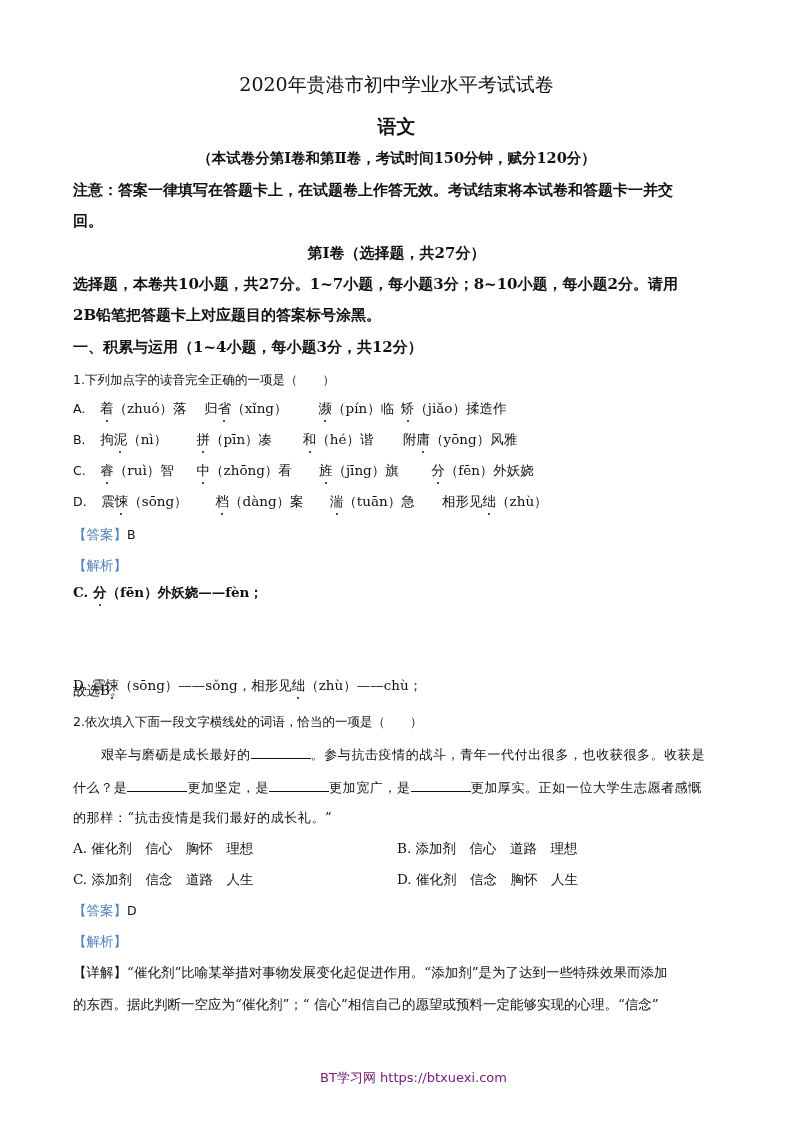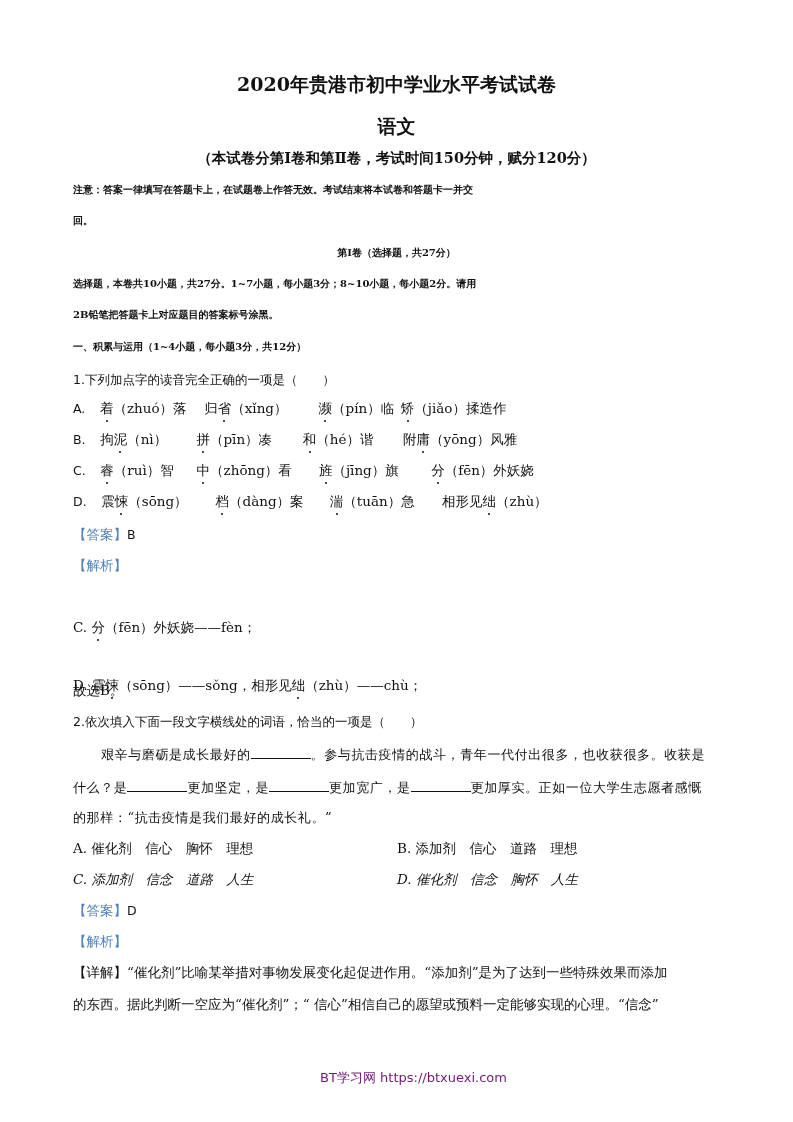--- a/index.html
+++ b/index.html
@@ -28,31 +28,31 @@
       font-size: 14px;
       line-height: 20px;
     }
     .center {
       left: 0;
       width: 793px;
       text-align: center;
     }
     .title {
       font-size: 19px;
-      font-weight: bold;
+      font-weight: normal;
       line-height: 26px;
     }
     .subject {
       font-size: 19px;
       font-weight: bold;
       line-height: 26px;
     }
     .bold {
       font-weight: bold;
-      font-size: 10px;
+      font-size: 15px;
     }
     .body {
       font-size: 13.5px;
     }
     .sans-prefix {
       font-family: "DejaVu Sans", "Liberation Sans", sans-serif;
       font-size: 12.5px;
     }
     .label {
       color: #4f81bd;
@@ -154,21 +154,21 @@
     <span style="display:inline-block;width:108px;"><span></span><span class="dot">湍</span><span>（tuān）急</span></span>
     <span><span>相形见</span><span class="dot">绌</span><span>（zhù）</span></span>
   </div>
 
   <div class="line body" style="top:524px;">
     <span class="label">【答案】</span><span class="sans-prefix">B</span>
   </div>
   <div class="line body" style="top:555px;">
     <span class="label">【解析】</span>
   </div>
-  <div class="line body" style="top:617px;">
+  <div class="line body" style="top:582px;font-weight:bold;">
     <span>C. </span><span class="dot">分</span><span>（fēn）外妖娆——fèn；</span>
   </div>
   <div class="line body" style="top:675px;">
     <span>D. 震</span><span class="dot">悚</span><span>（sōng）——sǒng，相形见</span><span class="dot">绌</span><span>（zhù）——chù；</span>
   </div>
   <div class="line body" style="top:680px;">故选B。</div>
 
   <div class="line body" style="top:711px;">
     <span class="sans-prefix">2.依次填入下面一段文字横线处的词语，恰当的一项是（　　）</span>
   </div>
@@ -178,21 +178,21 @@
   </div>
   <div class="line passage" style="top:744px; left:101px;">
     <span>艰辛与磨砺是成长最好的</span><span class="blank"></span><span>。参与抗击疫情的战斗，青年一代付出很多，也收获很多。收获是</span>
   </div>
   <div class="line body" style="top:838px; width:660px;">
     <span><span>A.</span> <span>催化剂　信心　胸怀　理想</span></span>
     <span class="opt-col-b" style="left:324px;"><span>B.</span> <span>添加剂　信心　道路　理想</span></span>
   </div>
 
   <div class="line passage" style="top:808px;">的那样：“抗击疫情是我们最好的成长礼。”</div>
-  <div class="line body" style="top:869px; width:660px;font-style:italic;">
+  <div class="line body" style="top:869px; width:660px;">
     <span><span>C.</span> <span>添加剂　信念　道路　人生</span></span>
     <span class="opt-col-b" style="left:324px;"><span>D.</span> <span>催化剂　信念　胸怀　人生</span></span>
   </div>
 
   <div class="line body" style="top:900px;">
     <span class="label">【答案】</span><span class="sans-prefix">D</span>
   </div>
   <div class="line body" style="top:931px;">
     <span class="label">【解析】</span>
   </div>

